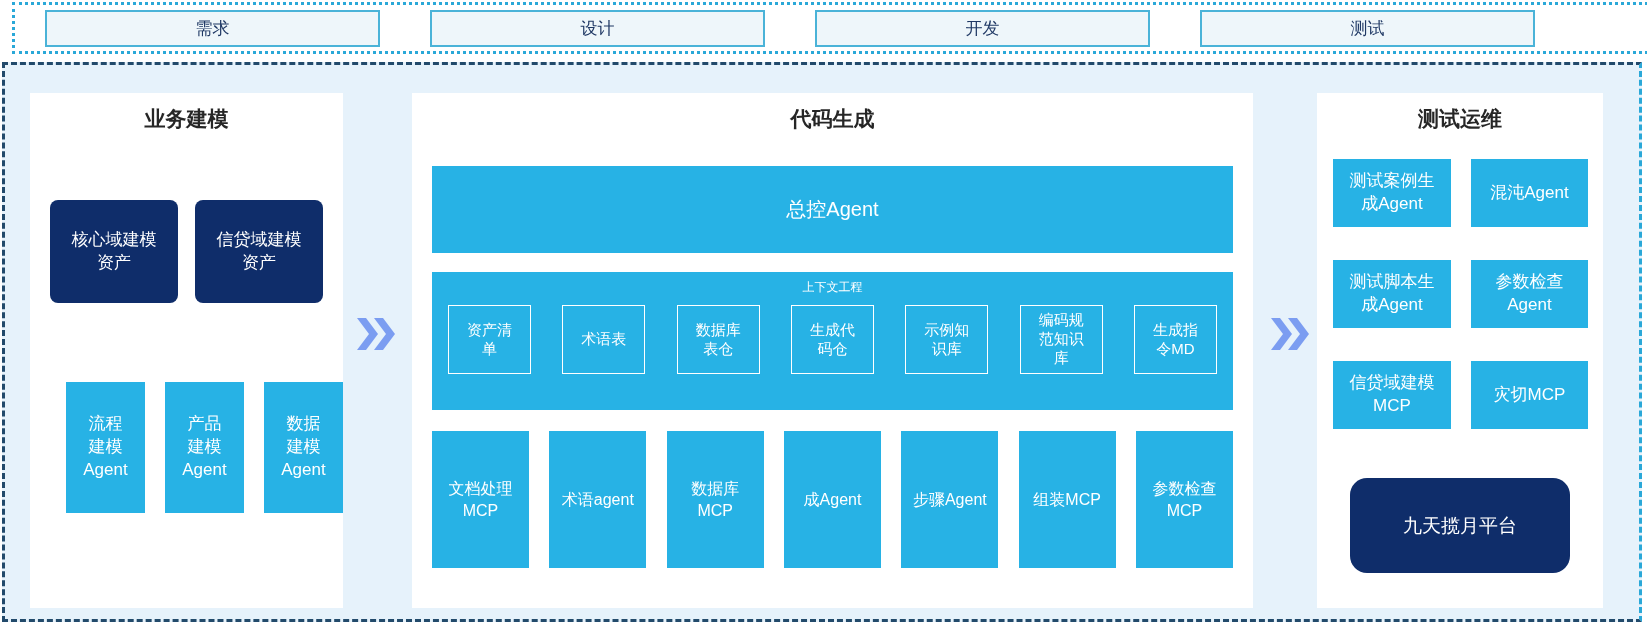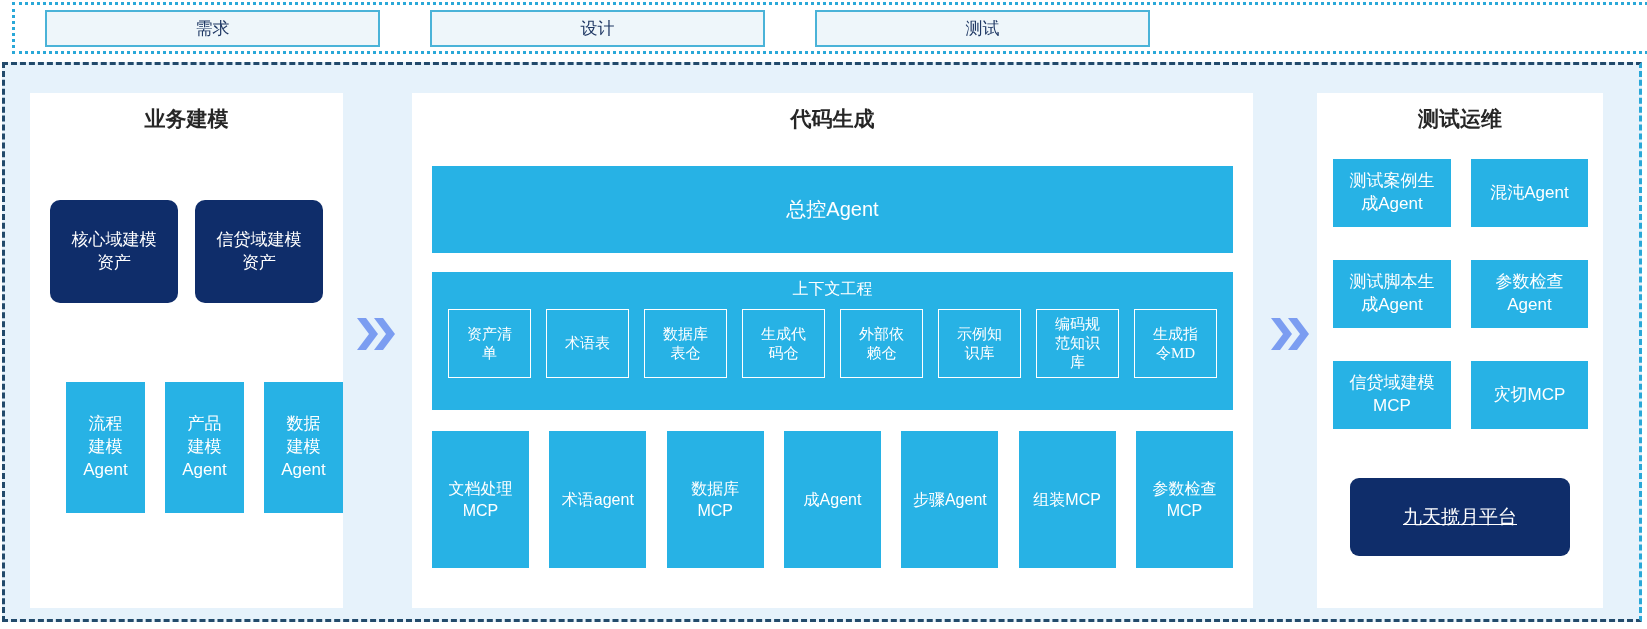--- a/index.html
+++ b/index.html
@@ -51,64 +51,65 @@
     display:flex;align-items:center;justify-content:center;text-align:center;
     font-size:17px;line-height:1.35;white-space:pre-line;
   }
   .cyan-box{
     background:var(--cyan);color:#fff;
     display:flex;align-items:center;justify-content:center;text-align:center;
     font-size:17px;line-height:1.35;white-space:pre-line;
   }
   
   .bm-assets{position:absolute;top:107px;left:0;width:100%;display:flex;justify-content:center;gap:17px;}
-  .bm-assets .navy-box{width:128px;height:103px;}
+  .bm-assets .navy-box{width:128px;height:103px;border-radius:8px;}
   .bm-agents{position:absolute;top:289px;left:0;width:100%;display:flex;justify-content:center;gap:20px;padding-left:36px;}
   .bm-agents .cyan-box{width:79px;height:131px;}
   
   .master-bar{position:absolute;top:73px;left:20px;right:20px;height:87px;font-size:20px;}
   .context{
     position:absolute;top:179px;left:20px;right:20px;height:138px;
     background:var(--cyan);color:#fff;
   }
-  .context-title{text-align:center;font-size:16px;margin-top:7px;}
-  .context-boxes{display:flex;justify-content:space-between;padding:9px 16px 0;font-family:Liberation Serif, serif;}
+  .context-title{text-align:center;font-size:12px;margin-top:7px;}
+  .context-boxes{display:flex;justify-content:space-between;padding:9px 16px 0;}
   .store-box{
     width:83px;height:69px;border:1px solid #fff;
     display:flex;align-items:center;justify-content:center;text-align:center;
     font-size:15px;line-height:1.25;white-space:pre-line;
   }
   .workers{position:absolute;top:338px;left:20px;right:20px;display:flex;justify-content:space-between;}
   .worker-box{width:97px;height:137px;font-size:16px;}
   
   .ops-grid{
     position:absolute;top:66px;left:16px;right:15px;
     display:grid;grid-template-columns:118px 117px;
     justify-content:space-between;row-gap:33px;
   }
   .ops-box{height:68px;font-size:17px;}
   .platform{
     position:absolute;top:385px;left:50%;transform:translateX(-50%);
-    width:220px;height:78px;border-radius:9px;font-size:19px;text-decoration:underline;
+    width:220px;height:95px;border-radius:17px;font-size:19px;
   }
   
   .chevron{position:absolute;top:253px;width:38px;height:32px;}
   .chev-1{left:352px;}
   .chev-2{left:1266px;}
   .chevron svg{display:block;width:100%;height:100%;}
   .chevron polygon{fill:var(--chevron);}
 </style>
 </head>
 <body>
 
 <div class="canvas">
 
   <div class="phase-strip">
     <div class="phase-box">需求</div>
     <div class="phase-box">设计</div>
+    <div class="phase-box">开发</div>
     <div class="phase-box">测试</div>
   </div>
 
   <div class="main">
 
     <section class="panel panel-left">
       <h2 class="panel-title">业务建模</h2>
       <div class="bm-assets">
         <div class="navy-box">核心域建模
 资产</div>
@@ -141,22 +142,20 @@
       <div class="context">
         <div class="context-title">上下文工程</div>
         <div class="context-boxes">
           <div class="store-box">资产清
 单</div>
           <div class="store-box">术语表</div>
           <div class="store-box">数据库
 表仓</div>
           <div class="store-box">生成代
 码仓</div>
-          <div class="store-box">外部依
-赖仓</div>
           <div class="store-box">示例知
 识库</div>
           <div class="store-box">编码规
 范知识
 库</div>
           <div class="store-box">生成指
 令MD</div>
         </div>
       </div>
       <div class="workers">

